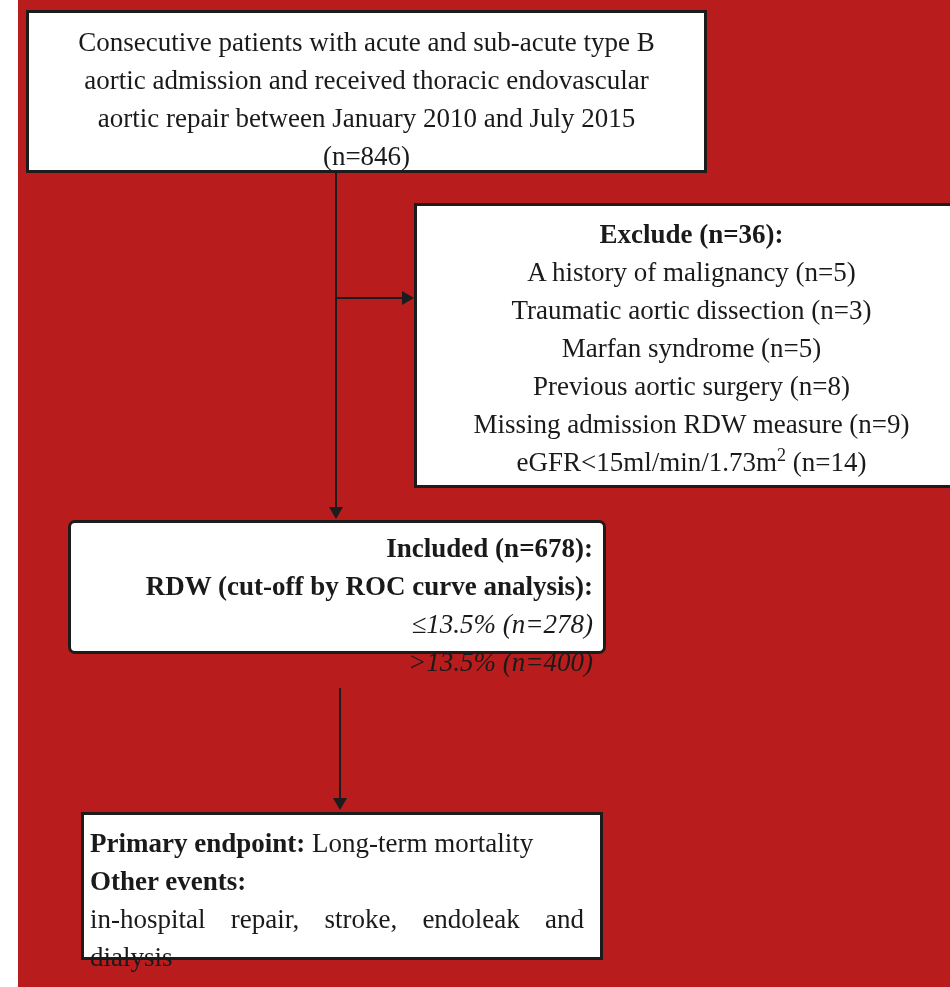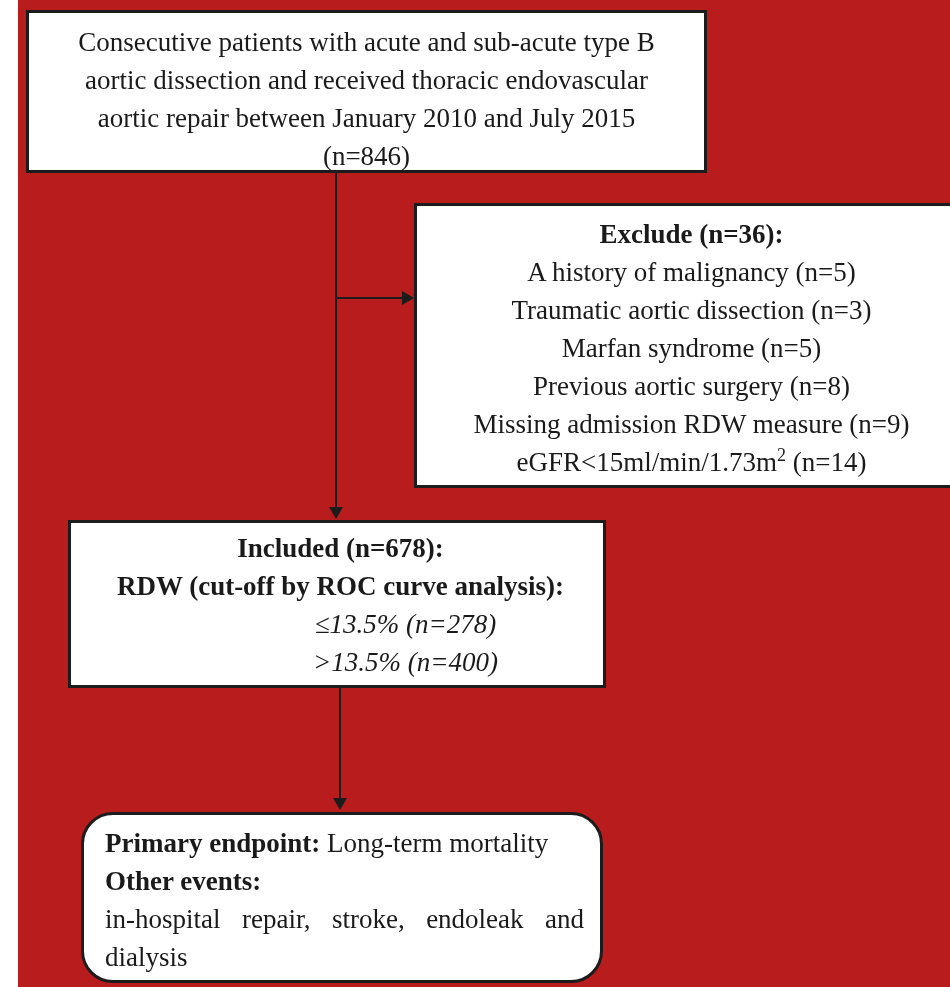--- a/index.html
+++ b/index.html
@@ -38,32 +38,32 @@
     top: 203px;
     width: 548px;
     height: 285px;
     padding: 9px 10px 0 17px;
     text-align: center;
   }
   .box-included {
     left: 50px;
     top: 520px;
     width: 538px;
-    height: 168px;
+    height: 134px;
     padding: 6px 10px 0 17px;
-    text-align: center;
+    text-align: right;
+    border-radius: 7px;
   }
   .box-endpoint {
     left: 63px;
     top: 812px;
     width: 522px;
-    height: 171px;
-    padding: 9px 16px 0 21px;
+    height: 148px;
+    padding: 9px 16px 0 6px;
     text-align: left;
-    border-radius: 32px;
   }
   .bold { font-weight: bold; }
   .included-item { padding-left: 130px; font-style: italic; }
   .endpoint-body {
     text-align: justify;
   }
   sup.sq {
     font-size: 18px;
     line-height: 0;
     vertical-align: super;
@@ -118,21 +118,21 @@
     top: 291px;
   }
 </style>
 </head>
 <body>
 
 <div class="canvas">
 
   <div class="flow-box box-patients">
     <div>Consecutive patients with acute and sub-acute type B</div>
-    <div>aortic dissection and received thoracic endovascular</div>
+    <div>aortic admission and received thoracic endovascular</div>
     <div>aortic repair between January 2010 and July 2015</div>
     <div>(n=846)</div>
   </div>
 
   <div class="connector v-line-1"></div>
   <div class="arrow-down arrow-down-1"></div>
 
   <div class="connector h-branch"></div>
   <div class="arrow-right"></div>
 

